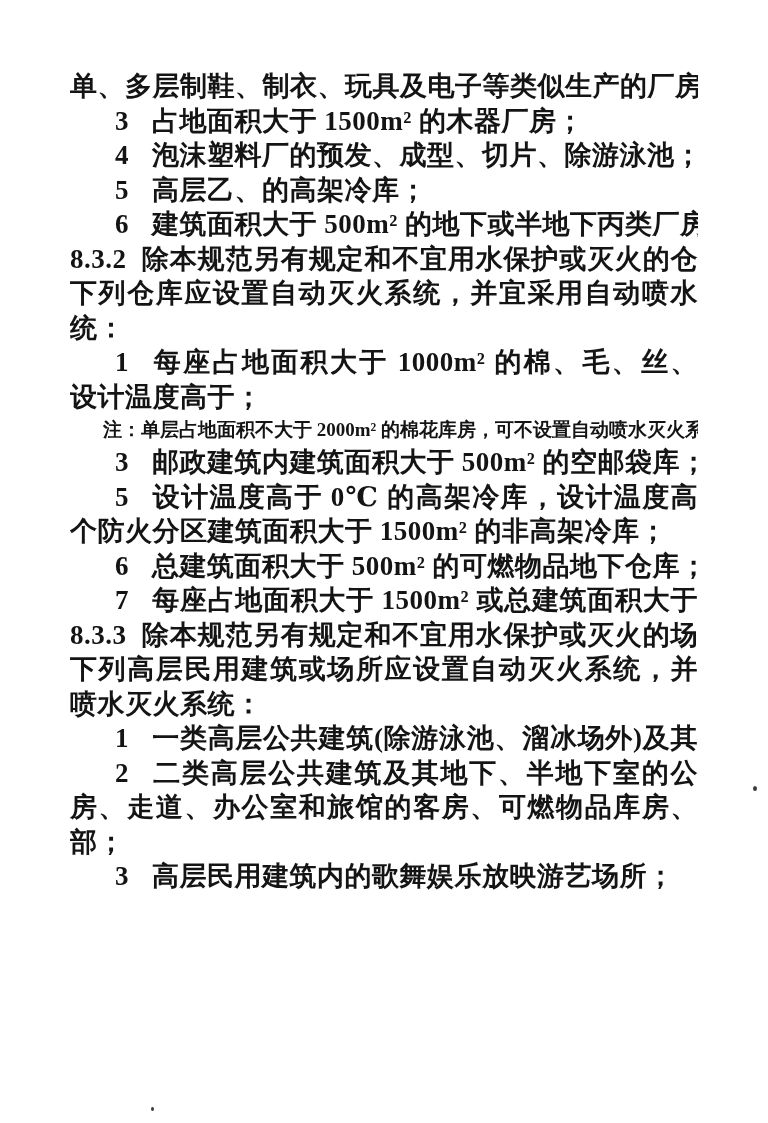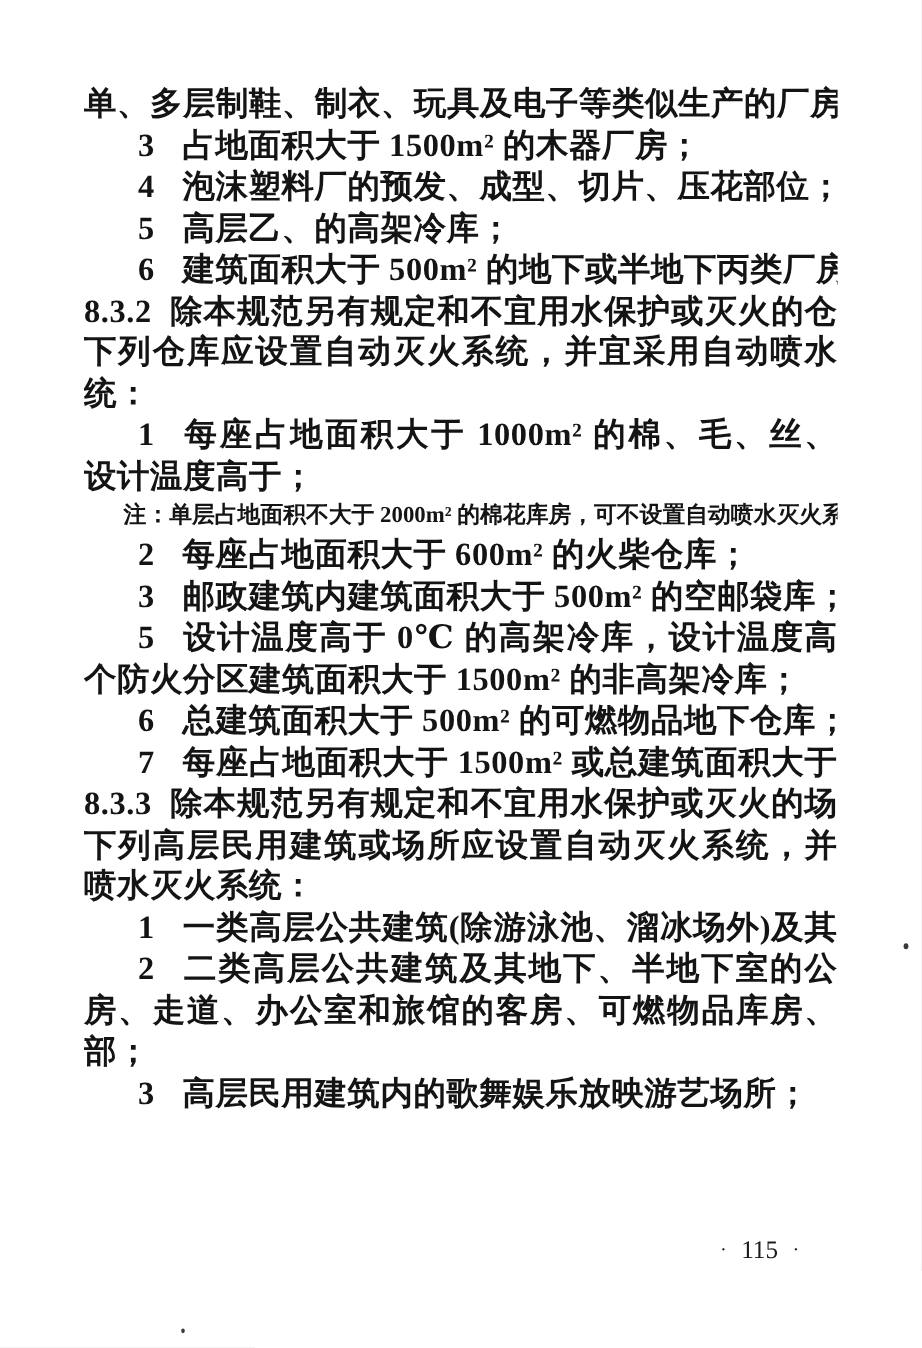--- a/index.html
+++ b/index.html
@@ -63,45 +63,41 @@
   .speck.s2{left:151px;top:1107px;width:3px;height:4px;}
 </style>
 </head>
 <body>
 
 <div class="page">
 
   <div class="textblock" id="lines-container">
       <div class="line cont"><span class="txt">单、多层制鞋、制衣、玩具及电子等类似生产的厂房；</span></div>
       <div class="line item"><span class="num">3</span><span class="gap"></span><span class="txt">占地面积大于 1500m² 的木器厂房；</span></div>
-      <div class="line item"><span class="num">4</span><span class="gap"></span><span class="txt">泡沫塑料厂的预发、成型、切片、压花部位；</span></div>
+      <div class="line item"><span class="num">4</span><span class="gap"></span><span class="txt">泡沫塑料厂的预发、成型、切片、除游泳池；</span></div>
       <div class="line item"><span class="num">5</span><span class="gap"></span><span class="txt">高层乙、的高架冷库；</span></div>
       <div class="line item"><span class="num">6</span><span class="gap"></span><span class="txt">建筑面积大于 500m² 的地下或半地下丙类厂房。</span></div>
       <div class="line head fill"><span class="num">8.3.2</span><span class="gap"></span><span class="txt">除本规范另有规定和不宜用水保护或灭火的仓库外，</span></div>
       <div class="line cont fill"><span class="txt">下列仓库应设置自动灭火系统，并宜采用自动喷水灭火系</span></div>
       <div class="line cont"><span class="txt">统：</span></div>
       <div class="line item fill"><span class="num">1</span><span class="gap"></span><span class="txt">每座占地面积大于 1000m² 的棉、毛、丝、麻、化纤、毛皮</span></div>
       <div class="line cont"><span class="txt">设计温度高于；</span></div>
       <div class="line note"><span class="txt">注：单层占地面积不大于 2000m² 的棉花库房，可不设置自动喷水灭火系统。</span></div>
-      <div class="line item"><span class="num">2</span><span class="gap"></span><span class="txt">每座占地面积大于 600m² 的火柴仓库；</span></div>
       <div class="line item"><span class="num">3</span><span class="gap"></span><span class="txt">邮政建筑内建筑面积大于 500m² 的空邮袋库；</span></div>
       <div class="line item fill"><span class="num">5</span><span class="gap"></span><span class="txt">设计温度高于 0℃ 的高架冷库，设计温度高于 0℃ 且每</span></div>
       <div class="line cont"><span class="txt">个防火分区建筑面积大于 1500m² 的非高架冷库；</span></div>
       <div class="line item"><span class="num">6</span><span class="gap"></span><span class="txt">总建筑面积大于 500m² 的可燃物品地下仓库；</span></div>
       <div class="line item fill"><span class="num">7</span><span class="gap"></span><span class="txt">每座占地面积大于 1500m² 或总建筑面积大于 3000m²</span></div>
       <div class="line head fill"><span class="num">8.3.3</span><span class="gap"></span><span class="txt">除本规范另有规定和不宜用水保护或灭火的场所外，</span></div>
       <div class="line cont fill"><span class="txt">下列高层民用建筑或场所应设置自动灭火系统，并宜采用自动</span></div>
       <div class="line cont"><span class="txt">喷水灭火系统：</span></div>
       <div class="line item fill"><span class="num">1</span><span class="gap"></span><span class="txt">一类高层公共建筑(除游泳池、溜冰场外)及其地下、半</span></div>
       <div class="line item fill"><span class="num">2</span><span class="gap"></span><span class="txt">二类高层公共建筑及其地下、半地下室的公共活动用</span></div>
       <div class="line cont fill"><span class="txt">房、走道、办公室和旅馆的客房、可燃物品库房、自动扶梯底</span></div>
       <div class="line cont"><span class="txt">部；</span></div>
       <div class="line item"><span class="num">3</span><span class="gap"></span><span class="txt">高层民用建筑内的歌舞娱乐放映游艺场所；</span></div>
     </div>
 
-  <div class="pagenum">
-    <span class="dot">·</span><span>115</span><span class="dot">·</span>
-  </div>
 
   <div class="speck s1"></div>
   <div class="speck s2"></div>
 
 </div>
 
 </body></html>

